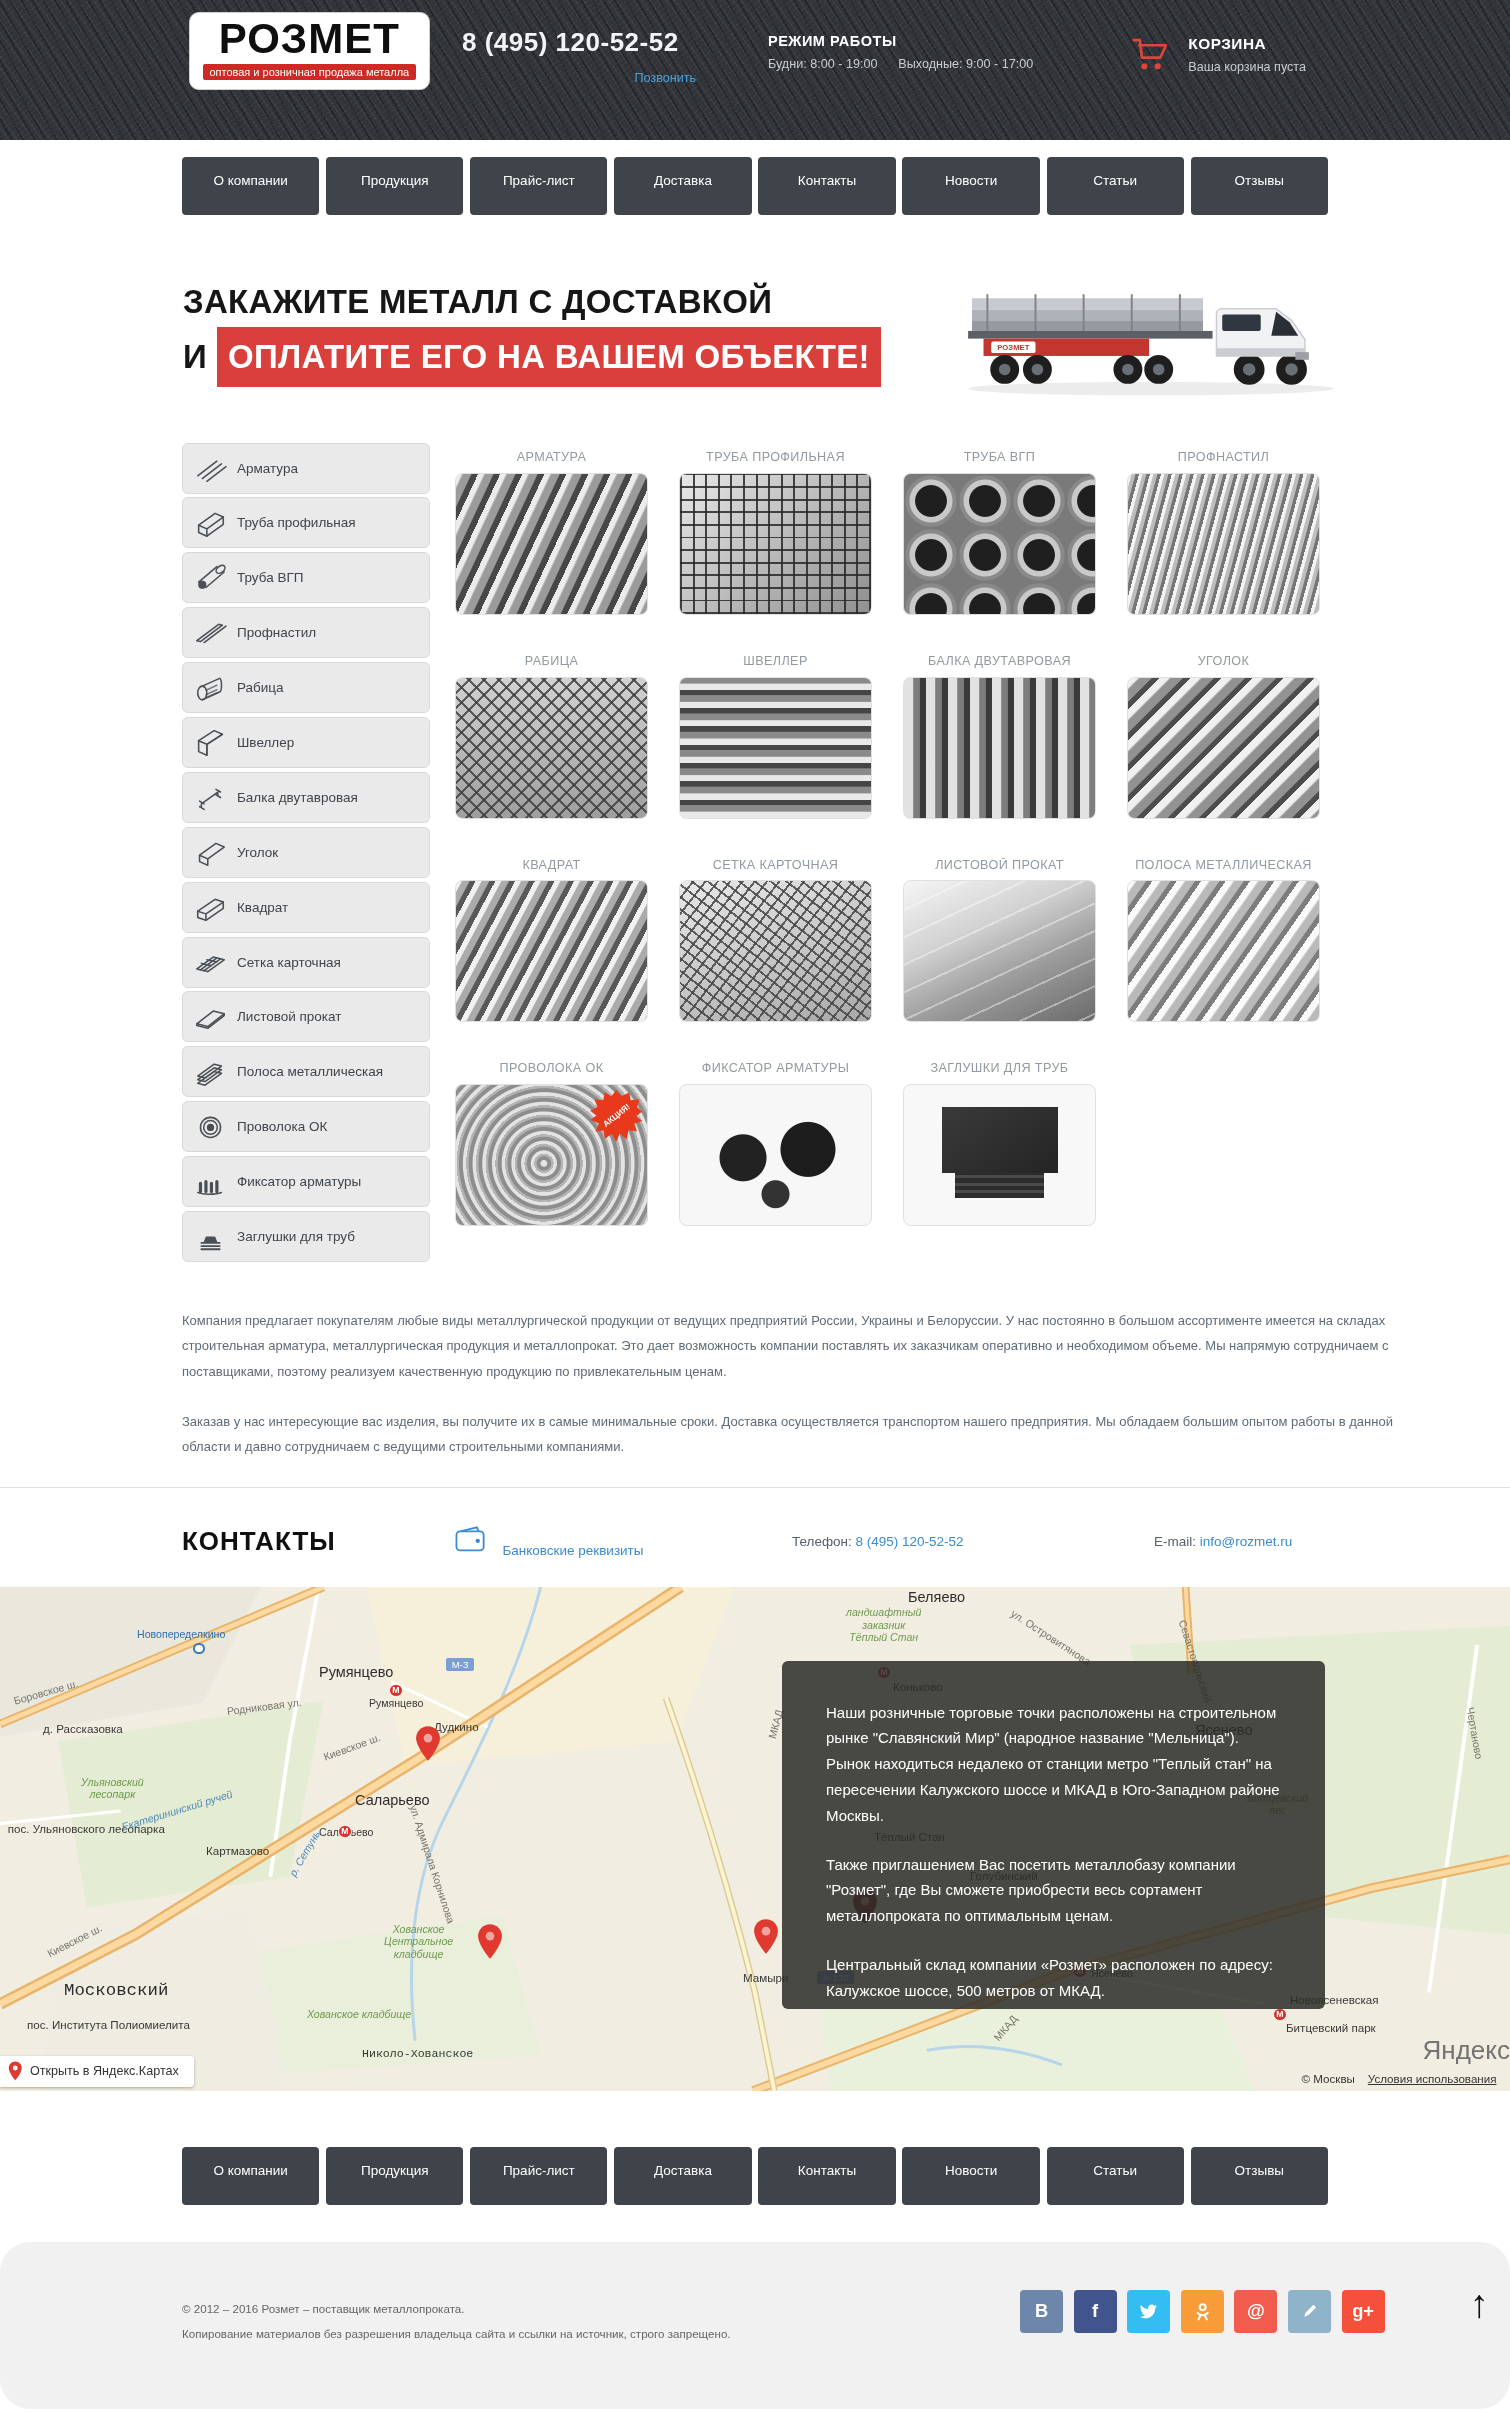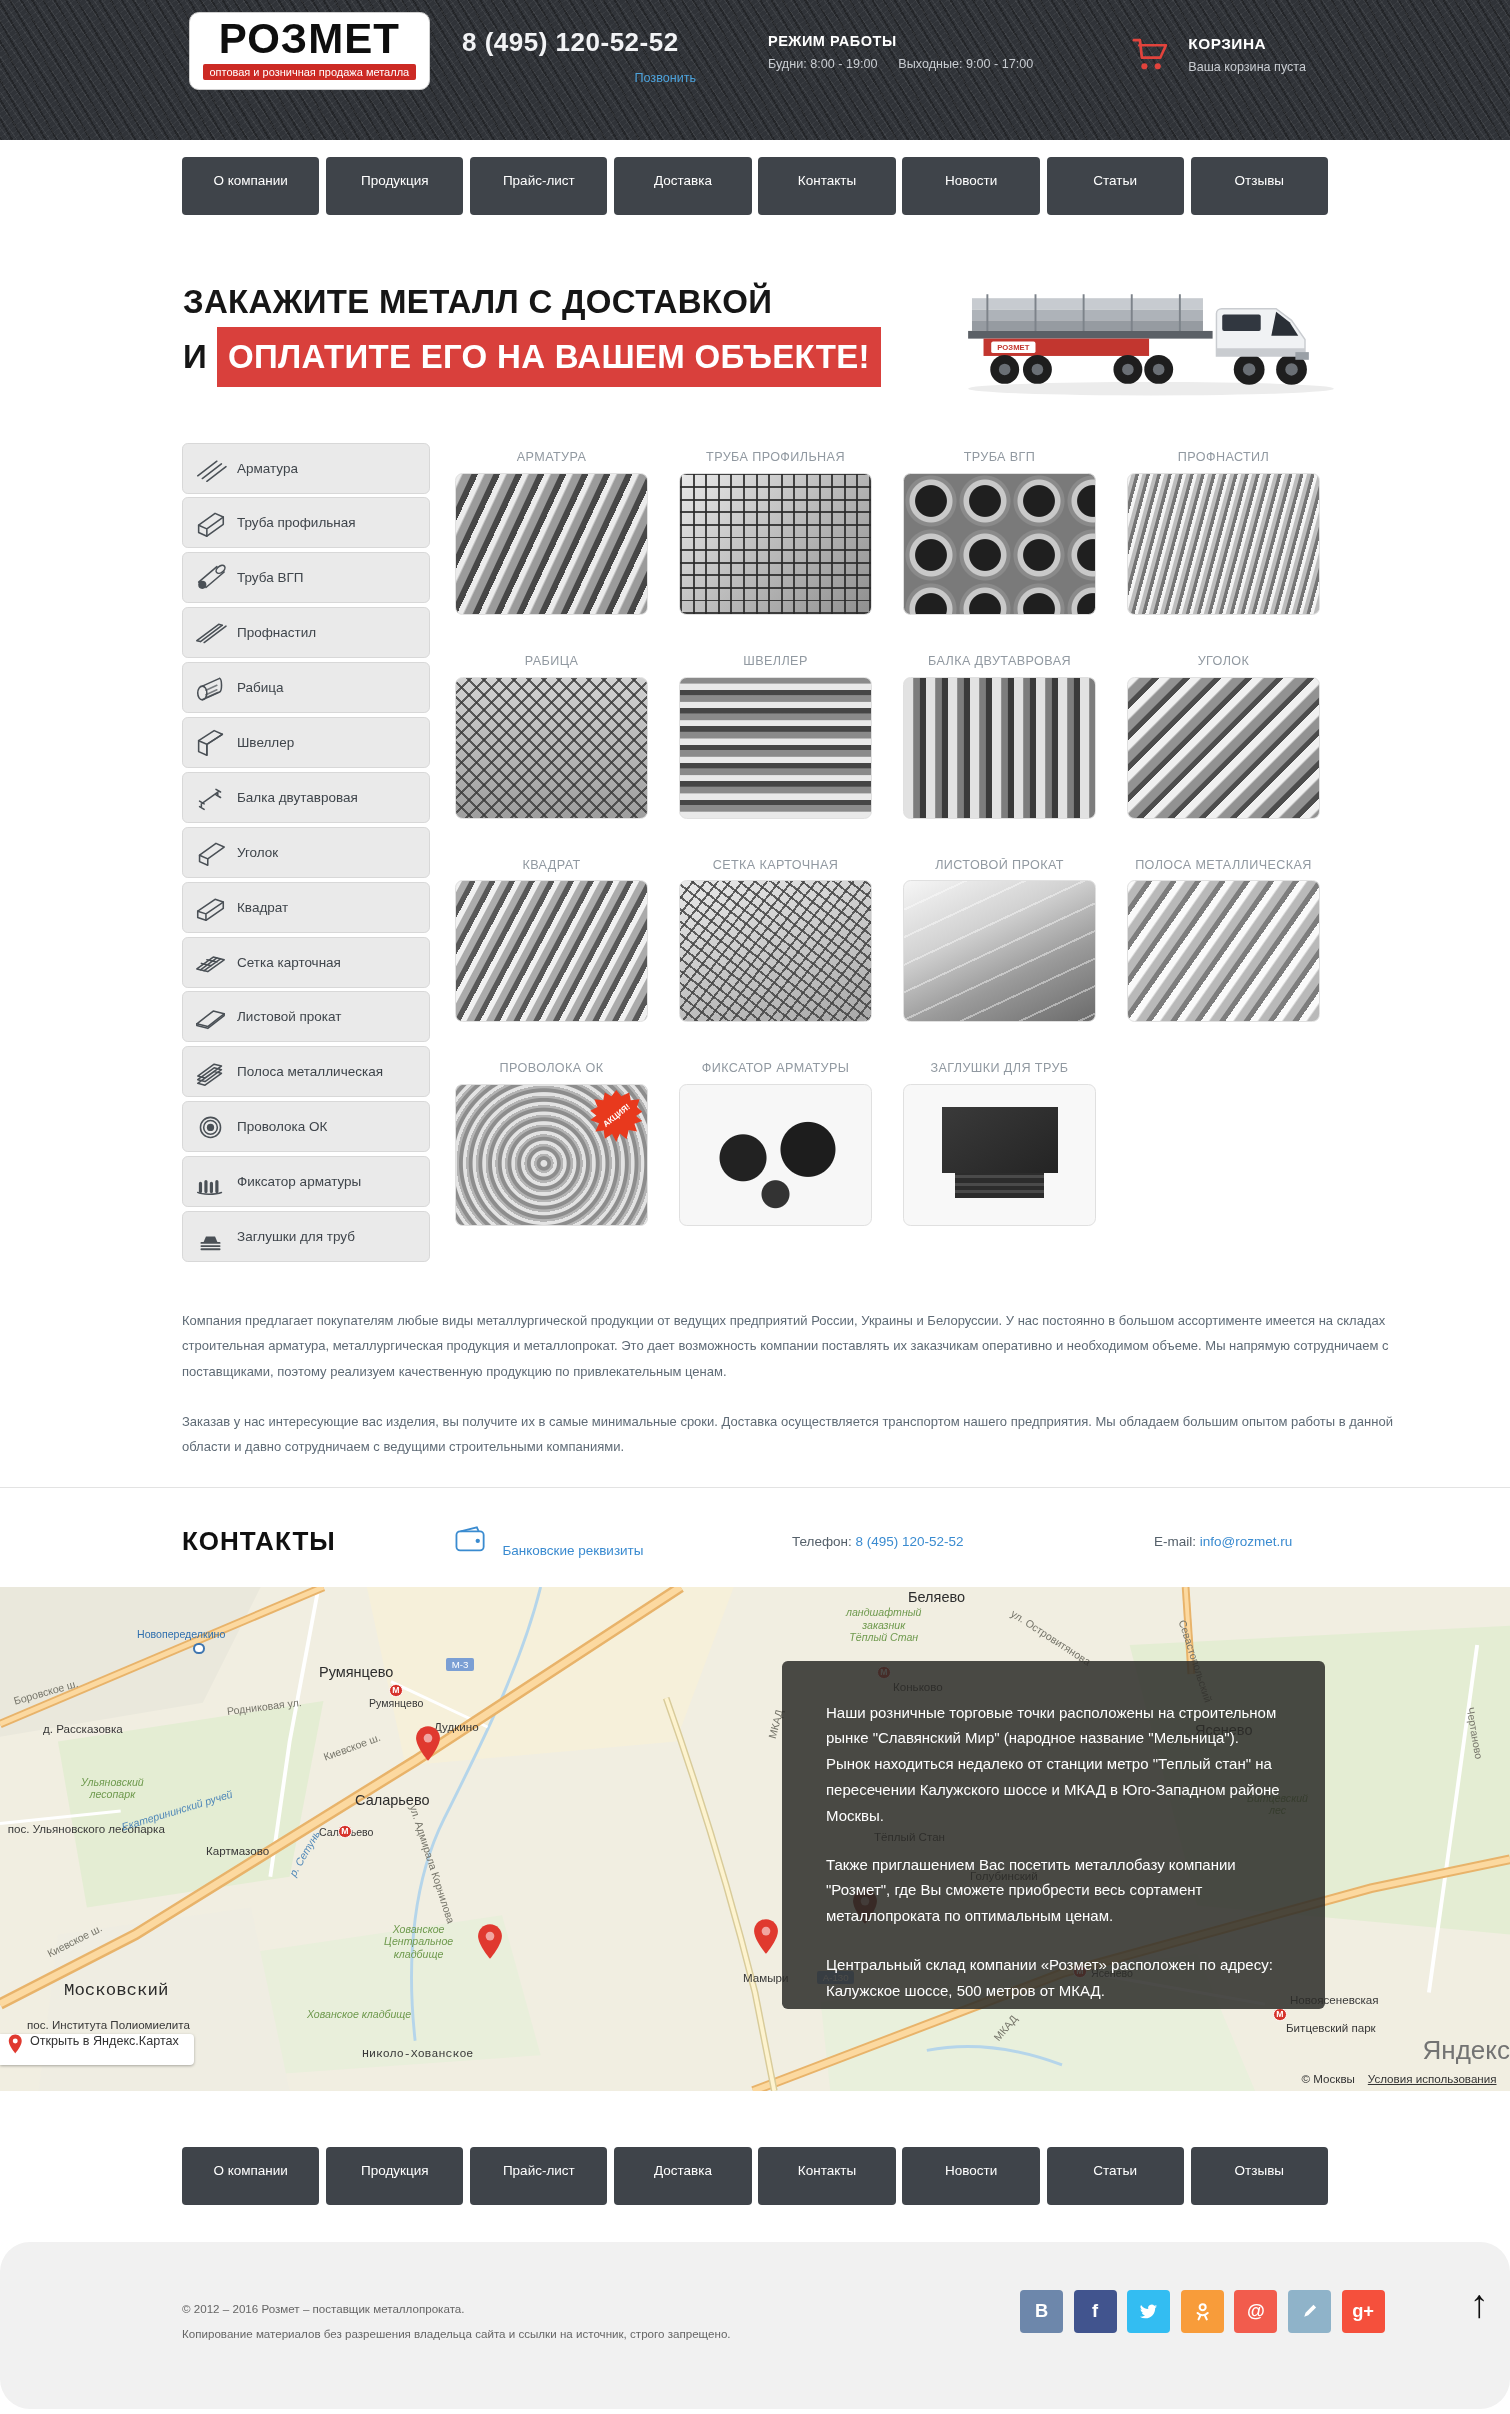--- a/index.html
+++ b/index.html
@@ -106,21 +106,21 @@
   .mlbl-road { color:#76756a; font-size:10.6px; }
   .mlbl-station { color:#2f6fae; font-size:10.6px; }
   .mlbl-badge { background:#7b9fd4; color:#fff; font-size:9.7px; padding:1px 5.8px; border-radius:1.9px; }
   .metro-icon { position:absolute; z-index:2; width:13.5px; height:13.5px; border-radius:50%; background:#d6332b; color:#fff; font-size:8.7px; font-weight:bold; display:flex; align-items:center; justify-content:center; border:1px solid #fff; }
   .rail-icon { position:absolute; z-index:2; width:11.6px; height:11.6px; border-radius:50%; background:#fff; border:2.9px solid #3f76b0; }
   .map-pin { position:absolute; z-index:3; }
   .map-overlay { position:absolute; z-index:5; left:782px; top:74px; width:543px; height:348px; background:rgba(43,43,40,0.85); border-radius:5.8px; padding:39px 44px 0; }
   .map-overlay p { color:#fff; font-size:15px; line-height:1.72; margin-bottom:23px; }
   .route-row { display:flex; align-items:center; margin-top:3.9px; }
   .route-row a { color:#56aee8; font-size:16.4px; text-decoration:none; margin-left:17.4px; }
-  .map-pill { position:absolute; z-index:6; left:0; bottom:26px; background:#fff; border-radius:0 3.9px 3.9px 0; box-shadow:0 1px 2.9px rgba(0,0,0,.3); height:31px; display:flex; align-items:flex-start; padding:0 15.4px 0 7.7px; cursor:pointer; }
+  .map-pill { position:absolute; z-index:6; left:0; bottom:4px; background:#fff; border-radius:0 3.9px 3.9px 0; box-shadow:0 1px 2.9px rgba(0,0,0,.3); height:31px; display:flex; align-items:center; padding:0 15.4px 0 7.7px; cursor:pointer; }
   .map-pill span { font-size:12.6px; color:#333; margin-left:7.7px; }
   .map-copy { position:absolute; z-index:6; right:13.5px; bottom:5.8px; font-size:11.6px; color:#333; }
   .map-copy .terms { text-decoration:underline; margin-left:9.7px; cursor:pointer; }
   .map-watermark { position:absolute; z-index:4; right:0px; bottom:25px; color:#737373; font-size:26px; font-weight:normal; }
 
   
   .footer { margin-top:37px; background:#f1f1f1; height:167px; position:relative;border-radius:30px; }
   .footer-copy { position:absolute; left:182px; top:54px; font-size:11.6px; color:#666; line-height:2.2; }
   .social-row { position:absolute; left:1020px; top:48px; display:flex; gap:10.6px; }
   .soc-btn { width:43px; height:43px; border-radius:3.9px; display:flex; align-items:center; justify-content:center; color:#fff; font-size:18.3px; font-weight:bold; text-decoration:none; cursor:pointer; }

